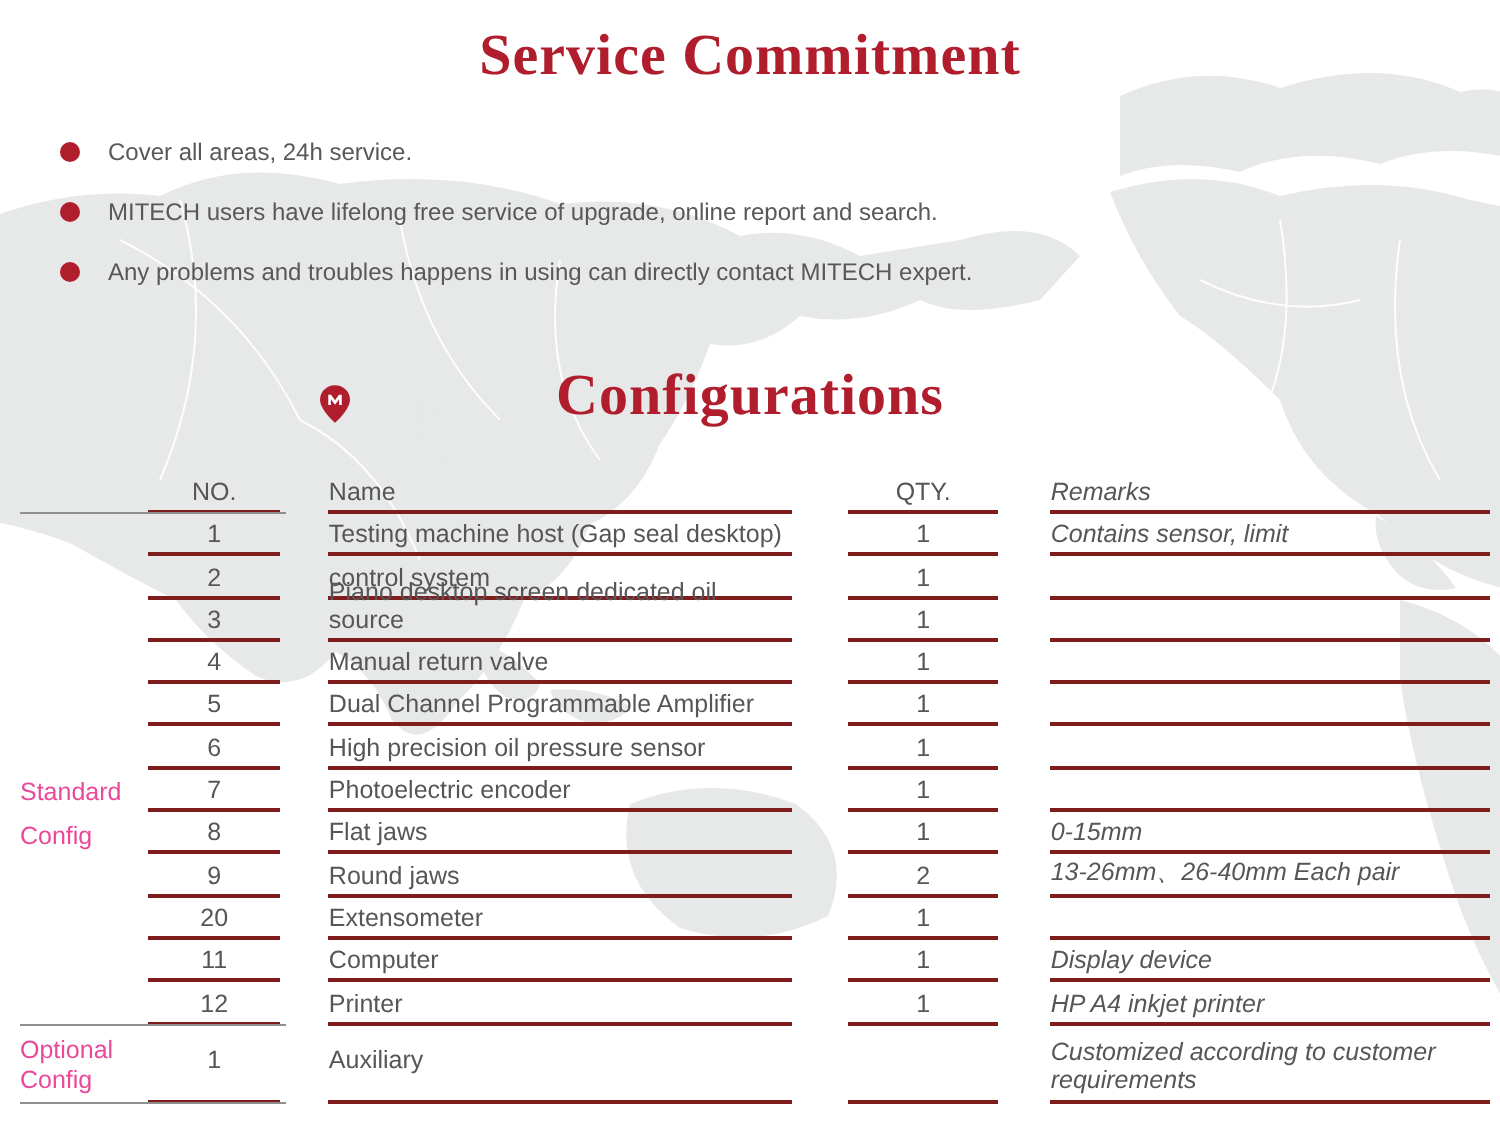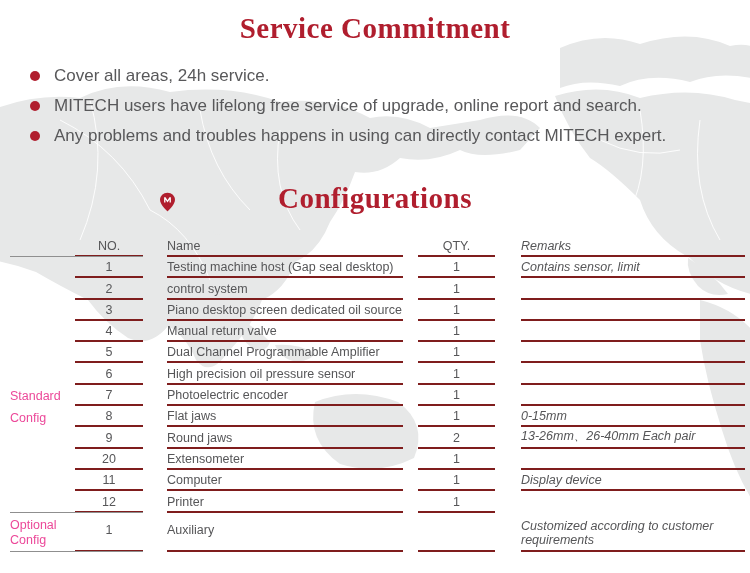--- a/index.html
+++ b/index.html
@@ -20,32 +20,32 @@
   }
   #title-service{top:12px;}
   #title-config{top:182px;}
   
   .bullets{position:absolute;left:30px;top:61px;z-index:2;}
   .bullet-row{display:flex;align-items:center;height:30px;}
   .dot{
     width:10px;height:10px;border-radius:50%;
     background:#b01e2e;margin-right:14px;flex:0 0 aupx;flex-shrink:0;
   }
-  .bullet-text{font-size:17px;color:#58585a;}
+  .bullet-text{font-size:12px;color:#58585a;}
   
   .pin{position:absolute;left:160px;top:192px;width:15px;height:20px;z-index:2;}
   
   .dtable{position:absolute;left:10px;top:236px;width:735px;z-index:2;
           font-size:12.5px;color:#565658;}
   .trow,.thead{display:flex;height:21.3px;}
   .thead{height:21px;}
   .cell{display:flex;align-items:flex-end;padding-bottom:2px;box-sizing:border-box;}
   .c-label{width:65px;}
   .c-no{width:68px;margin-right:24px;justify-content:center;}
-  .c-name{width:236px;margin-right:15px;}
+  .c-name{width:236px;margin-right:28px;}
   .c-qty{width:77px;margin-right:26px;justify-content:center;}
   .c-rem{width:224px;font-style:italic;}
   .b{border-bottom:2px solid #7f1d1d;}
   .tgroup{position:relative;}
   .glabel{position:absolute;left:0;width:65px;color:#ec4899;}
   .g0 .glabel{top:128px;line-height:22px;}
   .g1 .glabel{top:5px;line-height:15px;}
   .trow.tall{height:39px;}
   .trow.tall .c-no,.trow.tall .c-name{padding-bottom:13px;}
   .trow.tall .c-rem{padding-bottom:3px;line-height:14px;}
@@ -214,20 +214,21 @@
     <div class="cell c-name b">Computer</div>
     <div class="cell c-qty b">1</div>
     <div class="cell c-rem b">Display device</div>
   </div>
 
   <div class="trow">
     <div class="cell c-label"></div>
     <div class="cell c-no b">12</div>
     <div class="cell c-name b">Printer</div>
     <div class="cell c-qty b">1</div>
+    <div class="cell c-rem b">HP A4 inkjet printer</div>
   </div>
 </div>
   </div>
 
   <div class="tgroup g1">
     <div class="glabel">
       <div>Optional</div>
       <div>Config</div>
     </div>
     <div class="rows">

